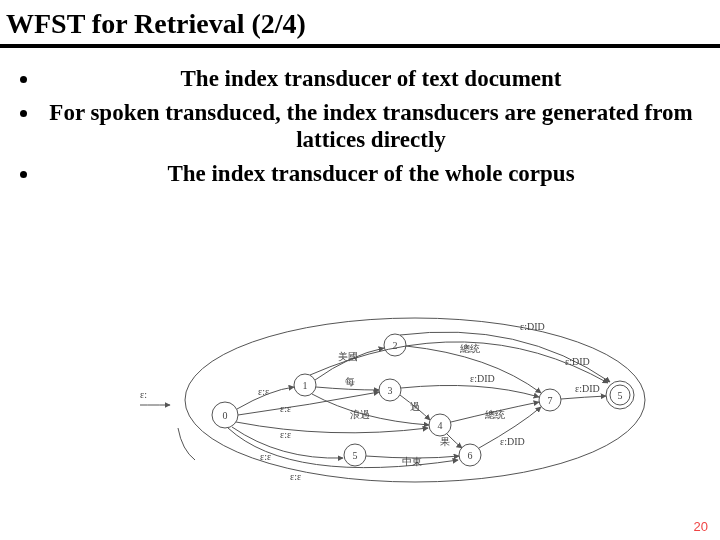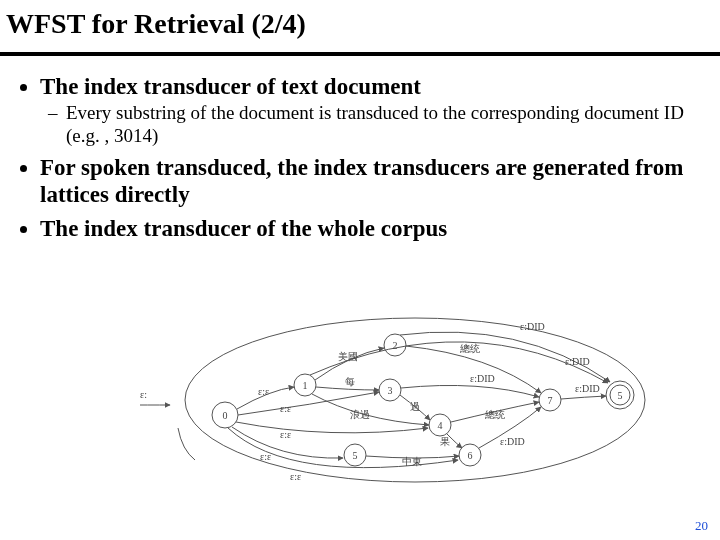--- a/index.html
+++ b/index.html
@@ -14,40 +14,41 @@
   }
   .slide {
     position: relative;
     width: 720px;
     height: 540px;
     box-sizing: border-box;
   }
   .title {
     font-size: 28px;
     font-weight: bold;
-    padding: 8px 6px 12px 6px;
+    padding: 8px 6px 4px 6px;
   }
   .rule {
     height: 4px;
     background: #000;
     margin: 0;
   }
   .content {
     padding: 10px 18px 0 18px;
   }
   ul.lvl1 {
     margin: 6px 0 0 0;
     padding: 0 0 0 22px;
     list-style: disc;
   }
   ul.lvl1 > li {
     font-size: 23px;
     font-weight: bold;
     margin: 8px 0 4px 0;
     line-height: 1.15;
+    text-align: center;
   }
   ul.lvl2 {
     margin: 2px 0 6px 0;
     padding: 0 0 0 26px;
     list-style: none;
     font-weight: normal;
   }
   ul.lvl2 > li {
     font-size: 19px;
     line-height: 1.18;
@@ -62,43 +63,40 @@
     position: absolute;
     left: 140px;
     top: 310px;
     width: 520px;
     height: 180px;
   }
   .page-num {
     position: absolute;
     right: 12px;
     bottom: 6px;
-    font-family: Liberation Serif, serif;
+    font-family: Liberation Sans, sans-serif;
     font-size: 13px;
-    color: #1d4ed8;
+    color: #ef4444;
   }
   svg text {
     font-family: "Times New Roman", Times, serif;
   }
 </style>
 </head>
 <body>
 
 <div class="slide">
 
   <div class="title">WFST for Retrieval (2/4)</div>
   <div class="rule"></div>
 
   <div class="content">
     <ul class="lvl1">
       <li>
         <span>The index transducer of text document</span>
-        <ul class="lvl2">
-          <li>Every substring of the document is transduced to the corresponding document ID (e.g. , 3014)</li>
-        </ul>
       </li>
       <li>For spoken transduced, the index transducers are generated from lattices directly</li>
       <li>
         <span>The index transducer of the whole corpus</span>
       </li>
     </ul>
   </div>
 
   <div class="figure-wrap">
     <svg viewBox="0 0 520 180" width="520" height="180">

